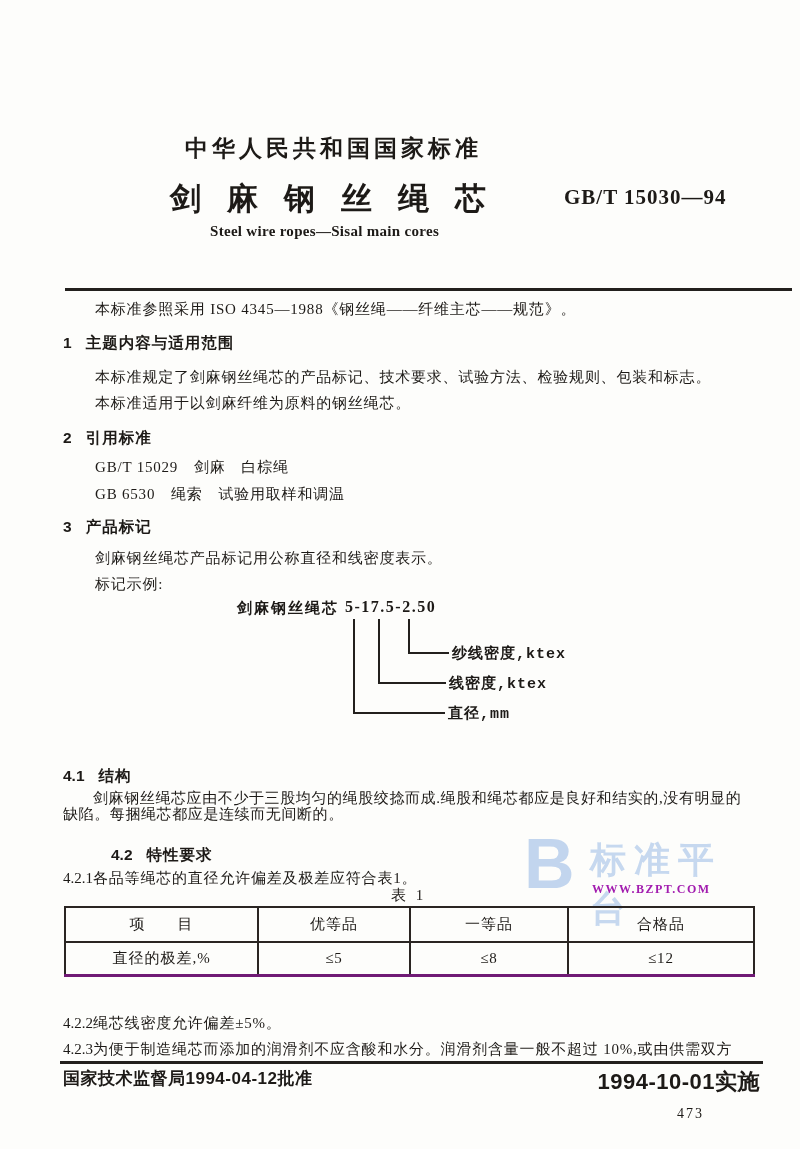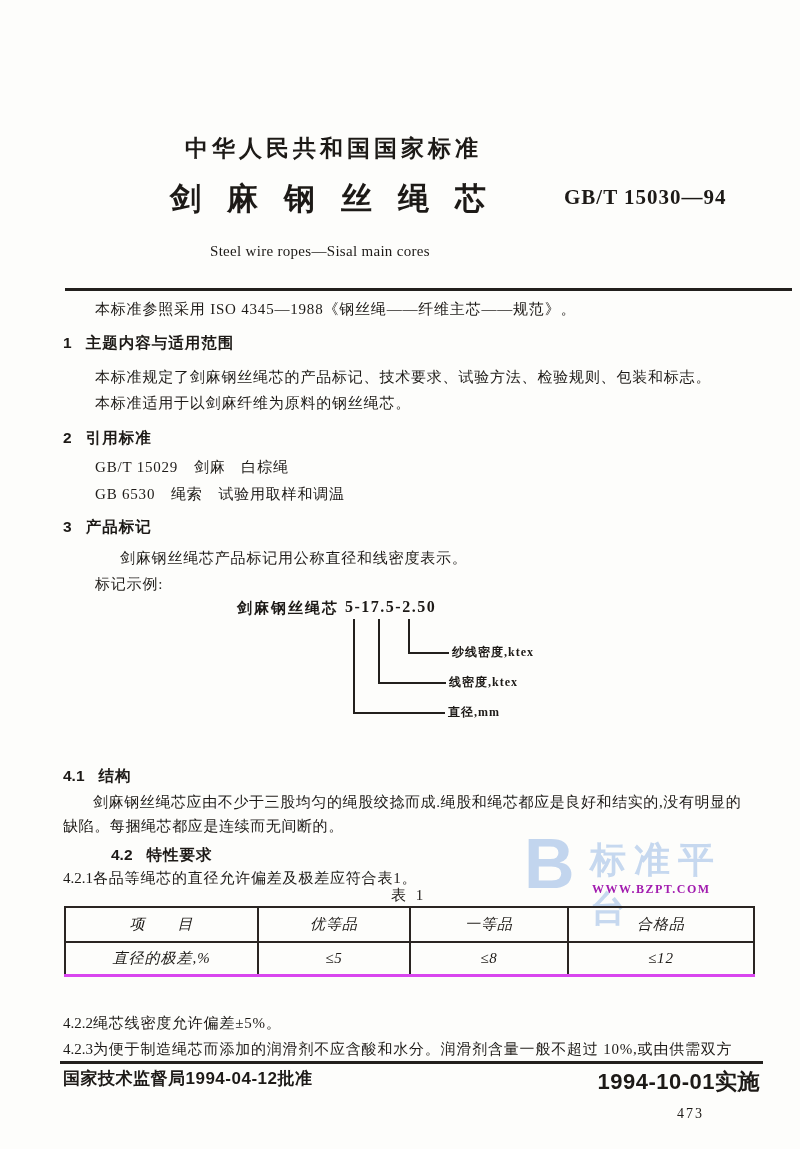--- a/index.html
+++ b/index.html
@@ -9,53 +9,53 @@
     font-family:"Liberation Serif",serif;color:#1d1a17;
   }
   .abs{position:absolute;white-space:nowrap;}
   .hei{font-family:"Liberation Sans",sans-serif;font-weight:bold;}
   .song{font-family:"Liberation Serif",serif;}
 
   
   .national-title{left:185px;top:133px;font-size:23px;letter-spacing:4px;}
   .doc-title{left:170px;top:178px;font-size:31px;letter-spacing:26px;}
   .std-code{left:564px;top:185px;font-size:21px;letter-spacing:1px;font-family:"Liberation Serif",serif;font-weight:bold;}
-  .eng-title{left:210px;top:243px;font-size:15px;font-weight:normal;letter-spacing:.3px;}
+  .eng-title{left:210px;top:223px;font-size:15px;font-weight:bold;letter-spacing:.3px;}
   .rule{position:absolute;background:#23201d;}
   .header-rule{left:65px;top:288px;width:727px;height:3px;}
   .footer-rule{left:60px;top:1061px;width:703px;height:2.5px;}
 
   
   .body-line{font-size:15px;letter-spacing:.8px;}
   .sec-head{font-size:15.5px;letter-spacing:1px;}
   .sec-head .num{margin-right:14px;letter-spacing:0;}
   .item-line .num{letter-spacing:0;font-family:"Liberation Serif",serif;}
   .para-41{position:absolute;left:63px;top:790px;width:690px;font-size:15px;
-    letter-spacing:.6px;line-height:24px;text-indent:2em;white-space:normal;}
+    letter-spacing:.6px;line-height:16px;text-indent:2em;white-space:normal;}
 
   
   .diagram{position:absolute;left:237px;top:598px;width:440px;height:130px;}
   .diag-product{position:absolute;left:0;top:1px;font-size:15px;letter-spacing:2px;font-weight:bold;font-family:"Liberation Sans",sans-serif;}
   .diag-code{position:absolute;left:108px;top:0;font-size:16px;font-weight:bold;letter-spacing:1.5px;font-family:"Liberation Serif",serif;}
   .dline{position:absolute;background:#23201d;}
-  .diag-label{position:absolute;font-size:12px;font-weight:600;letter-spacing:1px;font-family:Liberation Serif, serif;}
+  .diag-label{position:absolute;font-size:15px;font-weight:600;letter-spacing:1px;font-family:Liberation Mono, monospace;}
 
   
   .tbl-caption{position:absolute;left:64px;top:886px;width:689px;text-align:center;
     font-size:15px;letter-spacing:3px;}
   table.t1{position:absolute;left:64px;top:906px;width:689px;border-collapse:collapse;
     table-layout:fixed;font-size:15px;}
   table.t1 col.c0{width:193px;} table.t1 col.c1{width:152px;}
   table.t1 col.c2{width:158px;} table.t1 col.c3{width:186px;}
   table.t1 td,table.t1 th{border:2px solid #2a2522;text-align:center;padding:0;
     font-weight:normal;letter-spacing:1px;}
   table.t1 tr.hdr td{height:33px;font-size:15px;}
   table.t1 tr.r1 td{height:45px;}
   table.t1 tr.r2 td{height:31px;}
-  table.t1{border-bottom:3px solid #d946ef;font-style:italic;}
+  table.t1{border-bottom:3px solid #701a75;}
   .two-line{line-height:17px;font-size:14.5px;letter-spacing:0;}
   .cmp{letter-spacing:0;}
 
   
   .approval{left:63px;top:1067px;font-size:17px;letter-spacing:.5px;}
   .implement{right:40px;top:1067px;font-size:22px;letter-spacing:.5px;}
   .page-num{left:677px;top:1106px;font-size:14px;letter-spacing:2px;}
 
   
   .watermark{position:absolute;left:524px;top:830px;width:230px;height:80px;
@@ -97,21 +97,21 @@
 
     <div class="abs hei sec-head" style="left:63px;top:428px;">
       <span class="num">2</span><span>引用标准</span>
     </div>
     <div class="abs song body-line" style="left:95px;top:458px;">GB/T 15029　剑麻　白棕绳</div>
     <div class="abs song body-line" style="left:95px;top:485px;">GB 6530　绳索　试验用取样和调温</div>
 
     <div class="abs hei sec-head" style="left:63px;top:517px;">
       <span class="num">3</span><span>产品标记</span>
     </div>
-    <div class="abs song body-line" style="left:95px;top:549px;margin-left:25px;">剑麻钢丝绳芯产品标记用公称直径和线密度表示。</div>
+    <div class="abs song body-line" style="left:95px;top:549px;">剑麻钢丝绳芯产品标记用公称直径和线密度表示。</div>
     <div class="abs song body-line" style="left:95px;top:575px;">标记示例:</div>
 
     <div class="diagram">
       <span class="diag-product">剑麻钢丝绳芯</span>
       <span class="diag-code">5-17.5-2.50</span>
 
       <div class="dline" style="left:116px;top:21px;width:2px;height:95px;"></div>
       <div class="dline" style="left:116px;top:114px;width:92px;height:2px;"></div>
 
       <div class="dline" style="left:141px;top:21px;width:2px;height:65px;"></div>

